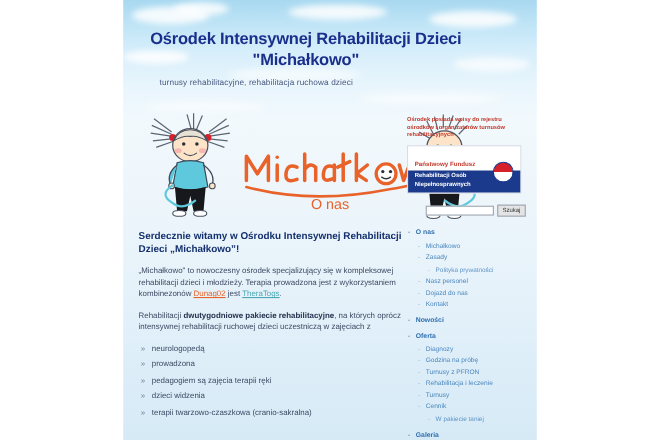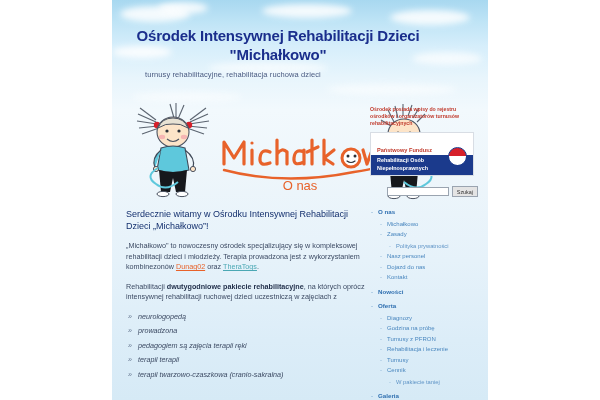--- a/index.html
+++ b/index.html
@@ -49,34 +49,34 @@
     text-align: center; font-size: 13px; color: #e8622a;
     font-family: "Liberation Sans", sans-serif;
   }
   
   #content {
     position: absolute; left: 14px; top: 208px;
     width: 240px;
   }
   #content h2 {
     margin: 0 0 9px 0;
-    font-size: 9px; line-height: 12px; font-weight: normal;
+    font-size: 9px; line-height: 12px; font-weight: bold;
     color: #14306e;
   }
   #content p {
     margin: 0 0 9px 0;
     font-size: 7.2px; line-height: 10.5px; color: #3c4a63;
   }
   #content p b { color: #24324d; }
   .lnk-orange { color: #e8622a; }
   .lnk-teal { color: #4aa8b4; }
   ul.dash { margin: 0 0 8px 0; padding: 0; list-style: none; }
   ul.dash li {
     font-size: 7.2px; line-height: 10.5px; color: #3c4a63;
-    padding-left: 12px; position: relative; margin-bottom: 4px; font-style: italic;
+    padding-left: 12px; position: relative; margin-bottom: 4px;
   }
   ul.dash li:before {
     content: "»"; position: absolute; left: 2px; color: #6f8099;
   }
   
   #sidebar { position: absolute; left: 258px; top: 106px; width: 108px; }
   #pfron-note {
     font-size: 5.2px; line-height: 7px; color: #c0392b;
     font-weight: bold; margin-bottom: 5px;
   }
@@ -285,32 +285,32 @@
         <path d="M112,72 q60,16 130,2 q30,-4 44,-14" stroke-width="2.4"></path>
       </g>
     </svg>
     <div id="onas-label">O nas</div>
   </div>
 
   <div id="content">
     <h2>Serdecznie witamy w Ośrodku Intensywnej Rehabilitacji Dzieci „Michałkowo”!</h2>
 
     <p>
-      <span>„Michałkowo" to nowoczesny ośrodek specjalizujący się w kompleksowej rehabilitacji dzieci i młodzieży. Terapia prowadzona jest z wykorzystaniem kombinezonów </span><a class="lnk-orange" href="#">Dunag02</a><span> oraz </span><a class="lnk-teal" href="#">TheraTogs</a><span>.</span>
+      <span>„Michałkowo" to nowoczesny ośrodek specjalizujący się w kompleksowej rehabilitacji dzieci i młodzieży. Terapia prowadzona jest z wykorzystaniem kombinezonów </span><a class="lnk-orange" href="#">Dunag02</a><span> jest </span><a class="lnk-teal" href="#">TheraTogs</a><span>.</span>
     </p>
 
     <p>
       <span>Rehabilitacji </span><b>dwutygodniowe pakiecie rehabilitacyjne</b><span>, na których oprócz intensywnej rehabilitacji ruchowej dzieci uczestniczą w zajęciach z</span>
     </p>
 
     <ul class="dash">
       <li>neurologopedą</li>
       <li>prowadzona</li>
       <li>pedagogiem są zajęcia terapii ręki</li>
-      <li>terapii terapii</li>
+      <li>dzieci widzenia</li>
       <li>terapii twarzowo-czaszkowa (cranio-sakralna)</li>
     </ul>
 
   </div>
 
   <div id="sidebar">
 
     <div id="pfron-note">Ośrodek posiada wpisy do rejestru ośrodków i organizatorów turnusów rehabilitacyjnych</div>
 
     <div id="pfron-logo">

